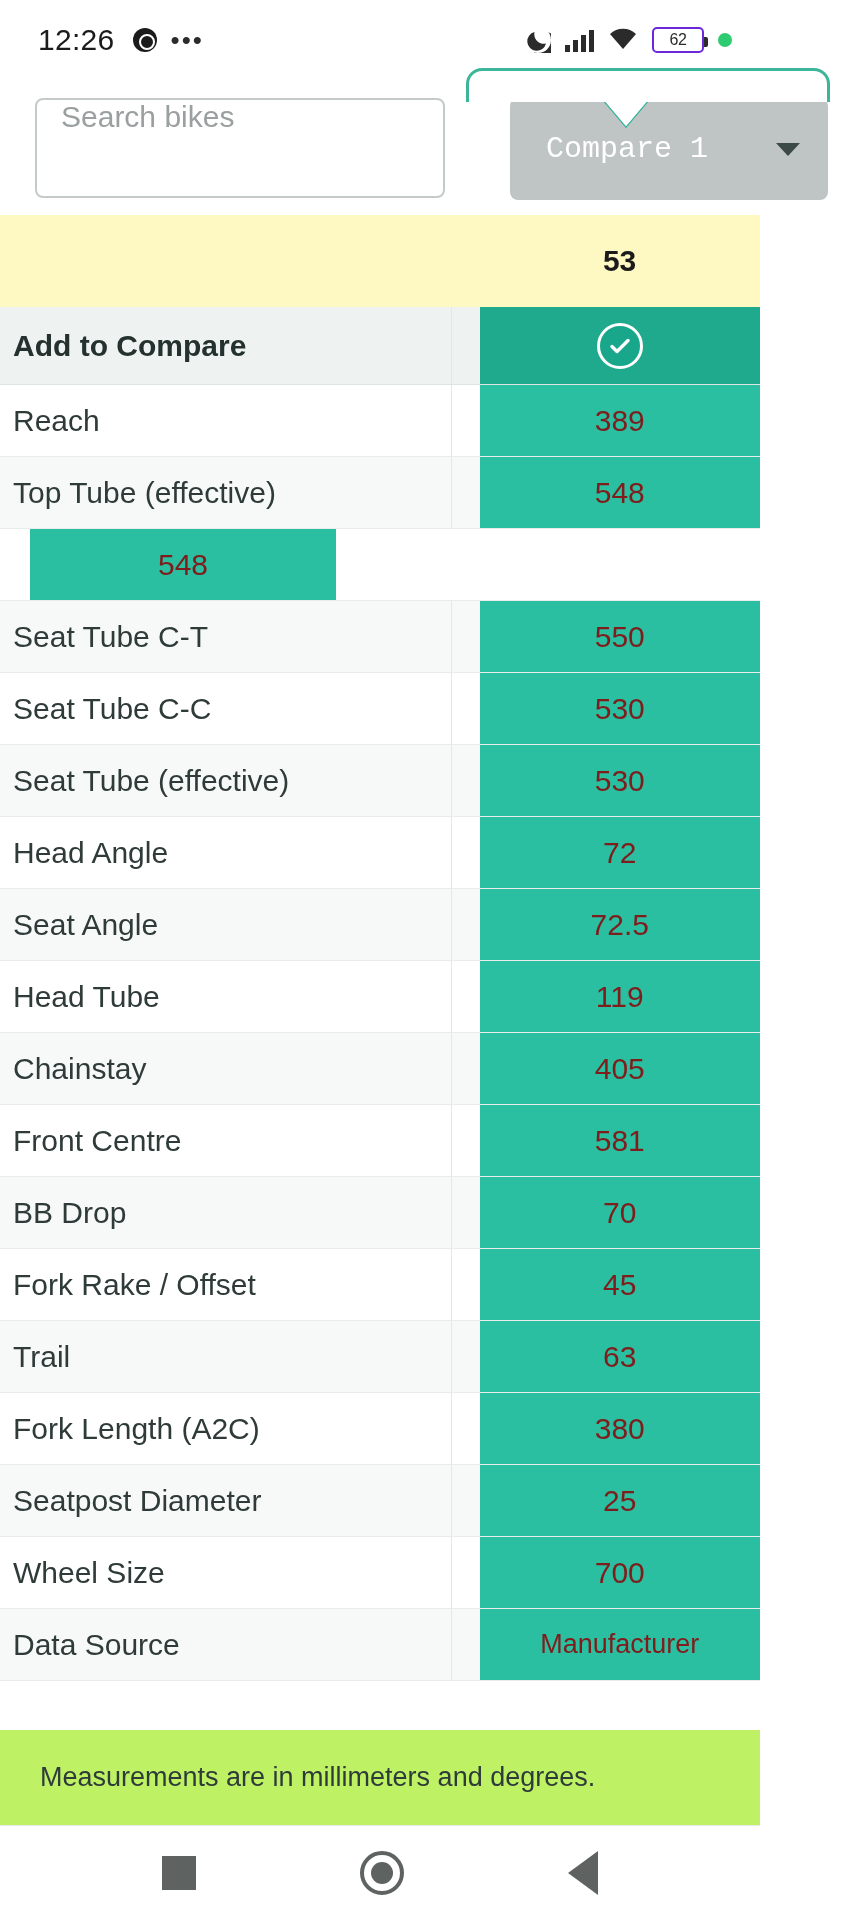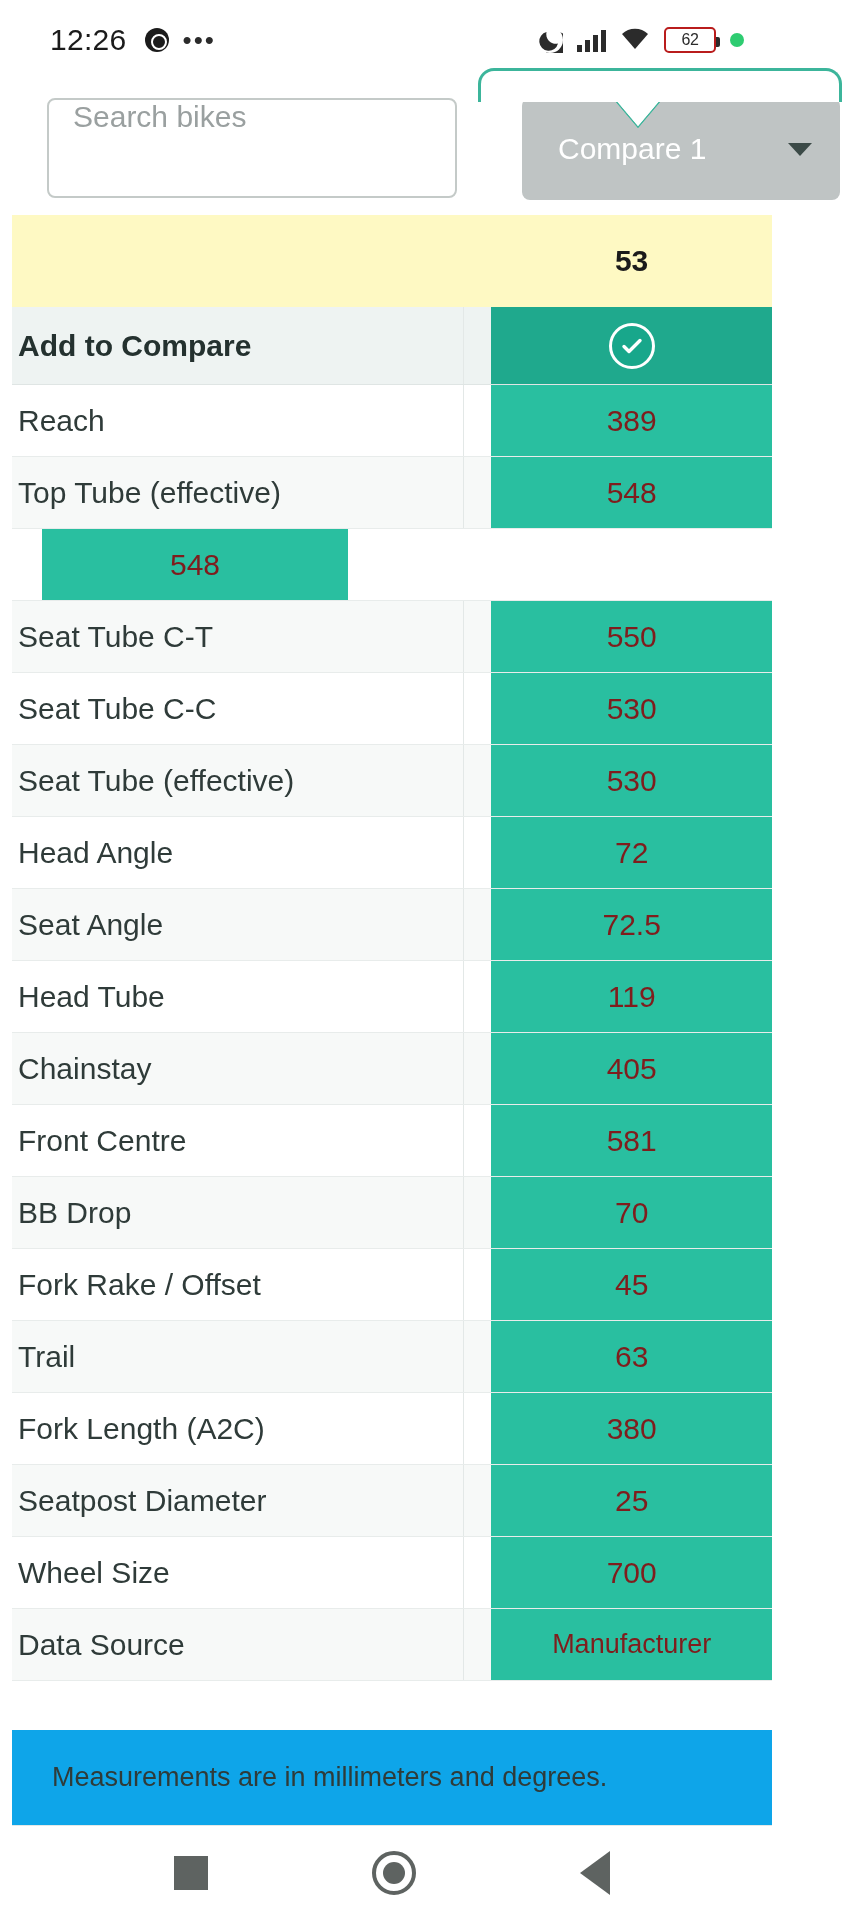--- a/index.html
+++ b/index.html
@@ -11,21 +11,20 @@
     overflow: hidden;
   }
 
   .screen {
     position: relative;
     width: 760px;
     height: 1920px;
     background: #ffffff;
     display: flex;
     flex-direction: column;
-    margin-left: 12px;
   }
 
   
   .statusbar {
     height: 80px;
     flex: 0 0 80px;
     display: flex;
     align-items: center;
     padding: 0 28px 0 38px;
     background: #ffffff;
@@ -87,21 +86,21 @@
   }
   .ic-signal i { width: 5px; background: #2b2b2b; display: block; }
   .ic-signal i:nth-child(1) { height: 7px; }
   .ic-signal i:nth-child(2) { height: 12px; }
   .ic-signal i:nth-child(3) { height: 17px; }
   .ic-signal i:nth-child(4) { height: 22px; }
   .ic-wifi { width: 30px; height: 24px; position: relative; }
   .ic-wifi svg { position: absolute; left: 0; top: 0; }
   .ic-battery {
     width: 52px; height: 26px;
-    border: 2px solid #b91c1c;
+    border: 2px solid #6d28d9;
     border-radius: 5px;
     position: relative;
     display: flex;
     align-items: center;
     justify-content: center;
     text-align: center;
   }
   .ic-battery::after {
     content: "";
     position: absolute;
@@ -161,20 +160,21 @@
     border-radius: 8px;
     display: flex;
     align-items: center;
     justify-content: space-between;
     padding: 0 28px 0 36px;
     cursor: pointer;
   }
   .compare-label {
     font-size: 30px;
     color: #ffffff;
+    font-family: Liberation Mono, monospace;
   }
   .caret-down {
     width: 0; height: 0;
     border-left: 12px solid transparent;
     border-right: 12px solid transparent;
     border-top: 13px solid #3b4a47;
   }
 
   
   .tooltip-stem {
@@ -235,21 +235,21 @@
   .row {
     display: flex;
     align-items: stretch;
     height: 72px;
     border-bottom: 1px solid #e8eceb;
   }
   .row .label {
     width: 492px;
     display: flex;
     align-items: center;
-    padding-left: 6px;
+    padding-left: 13px;
     font-size: 30px;
     color: #2f3b39;
     border-right: 1px solid #e3e8e7;
   }
   .row .gap {
     width: 30px;
   }
   .row .value {
     width: 306px;
     display: flex;
@@ -292,21 +292,21 @@
   .row .value.small { font-size: 27px; text-align: center; }
 
   
   .footnote {
     flex: 0 0 96px;
     display: flex;
     align-items: center;
     padding-left: 40px;
     font-size: 27px;
     color: #2f3b39;
-    background: #0ea5e9;
+    background: #bef264;
     border-bottom: 1px solid #e3e8e7;
   }
 
   
   .navbar {
     flex: 0 0 94px;
     background: #ffffff;
     display: flex;
     align-items: center;
     justify-content: space-around;

